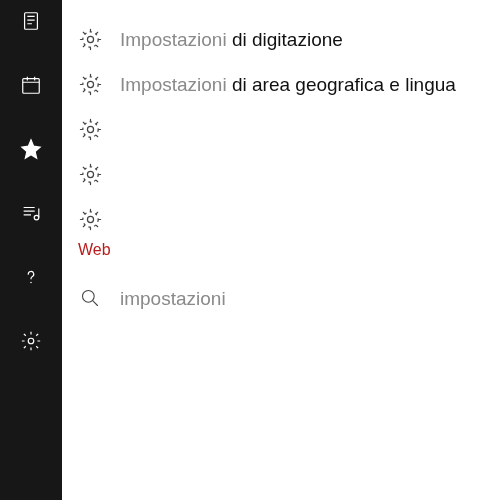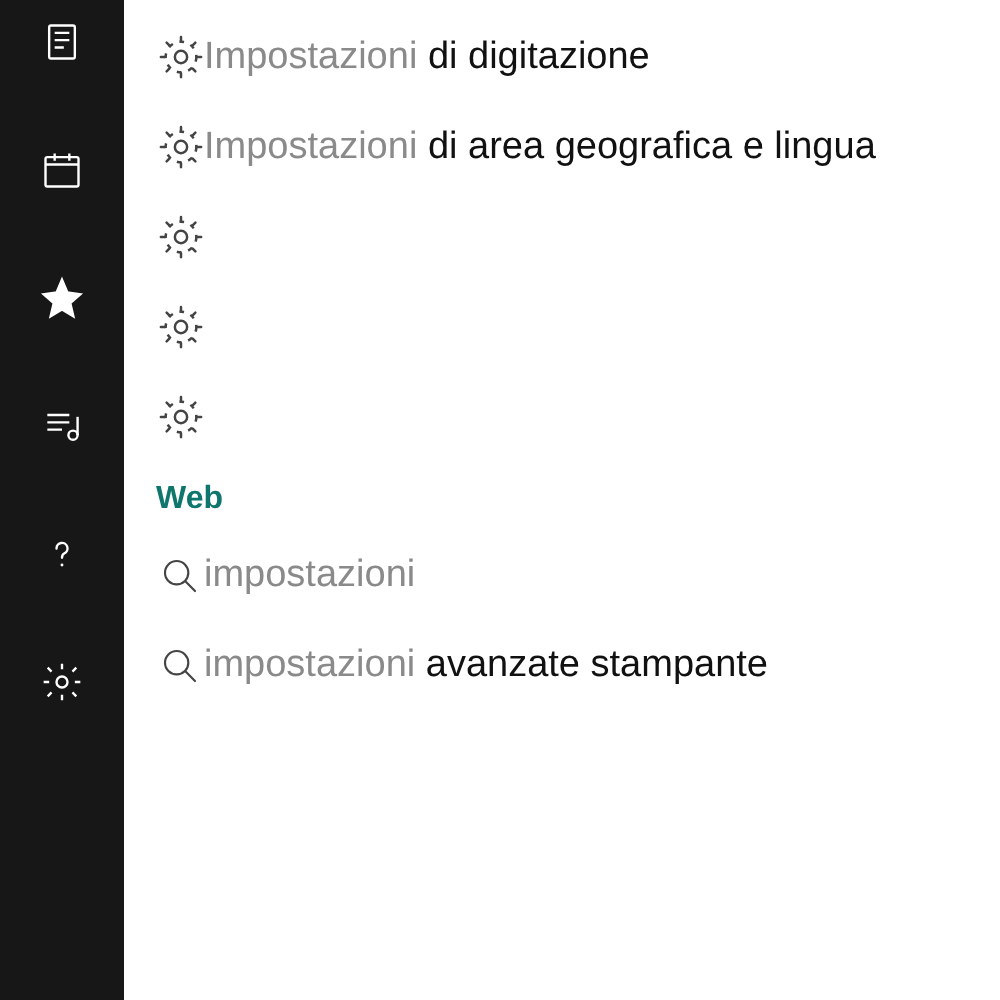--- a/index.html
+++ b/index.html
@@ -31,44 +31,45 @@
   .sidebar-item svg { width: 22px; height: 22px; stroke: #fff; fill: none; stroke-width: 1.3; }
   .sidebar-item.star svg { fill: #fff; }
   .panel {
     flex: 1;
     background: #fff;
     padding: 6px 12px 6px 10px;
     overflow: hidden;
   }
   .result-item {
     display: flex;
-    align-items: center;
+    align-items: flex-end;
+    gap: 18px;
     height: 45px;
     cursor: pointer;
     padding-left: 6px;
   }
   .result-icon {
     width: 24px; height: 24px;
     display: flex; align-items: center; justify-content: center;
     flex-shrink: 0;
   }
   .result-icon svg { stroke: #444; fill: none; stroke-width: 1.3; }
   .result-text {
     font-size: 19px;
     color: #111;
     white-space: nowrap;
     overflow: hidden;
     text-overflow: ellipsis;
     max-width: 370px;
   }
   .result-text .muted { color: #8a8a8a; }
   .section-header {
-    color: #0f766e;
+    color: #b91c1c;
     font-size: 16px;
-    font-weight: 700;
+    font-weight: 400;
     padding: 10px 0 6px 6px;
   }
   .gear-svg { width: 23px; height: 23px; }
   .search-svg { width: 20px; height: 20px; }
 </style>
 </head>
 <body>
 
 <div class="sidebar">
   <div class="sidebar-item">
@@ -178,24 +179,15 @@
   <div id="web-list">
       <div class="result-item">
         <span class="result-icon">
   <svg class="search-svg" viewBox="0 0 24 24">
             <circle cx="10" cy="10" r="7"></circle>
             <path d="M15.5 15.5L21 21" stroke-linecap="round"></path>
           </svg>
 </span>
         <span class="result-text"><span class="muted">impostazioni</span></span>
       </div>
-      <div class="result-item">
-        <span class="result-icon">
-  <svg class="search-svg" viewBox="0 0 24 24">
-            <circle cx="10" cy="10" r="7"></circle>
-            <path d="M15.5 15.5L21 21" stroke-linecap="round"></path>
-          </svg>
-</span>
-        <span class="result-text"><span class="muted">impostazioni</span> avanzate stampante</span>
-      </div>
       <div class="result-item"></div>
     </div>
 </div>
 
 </body></html>

